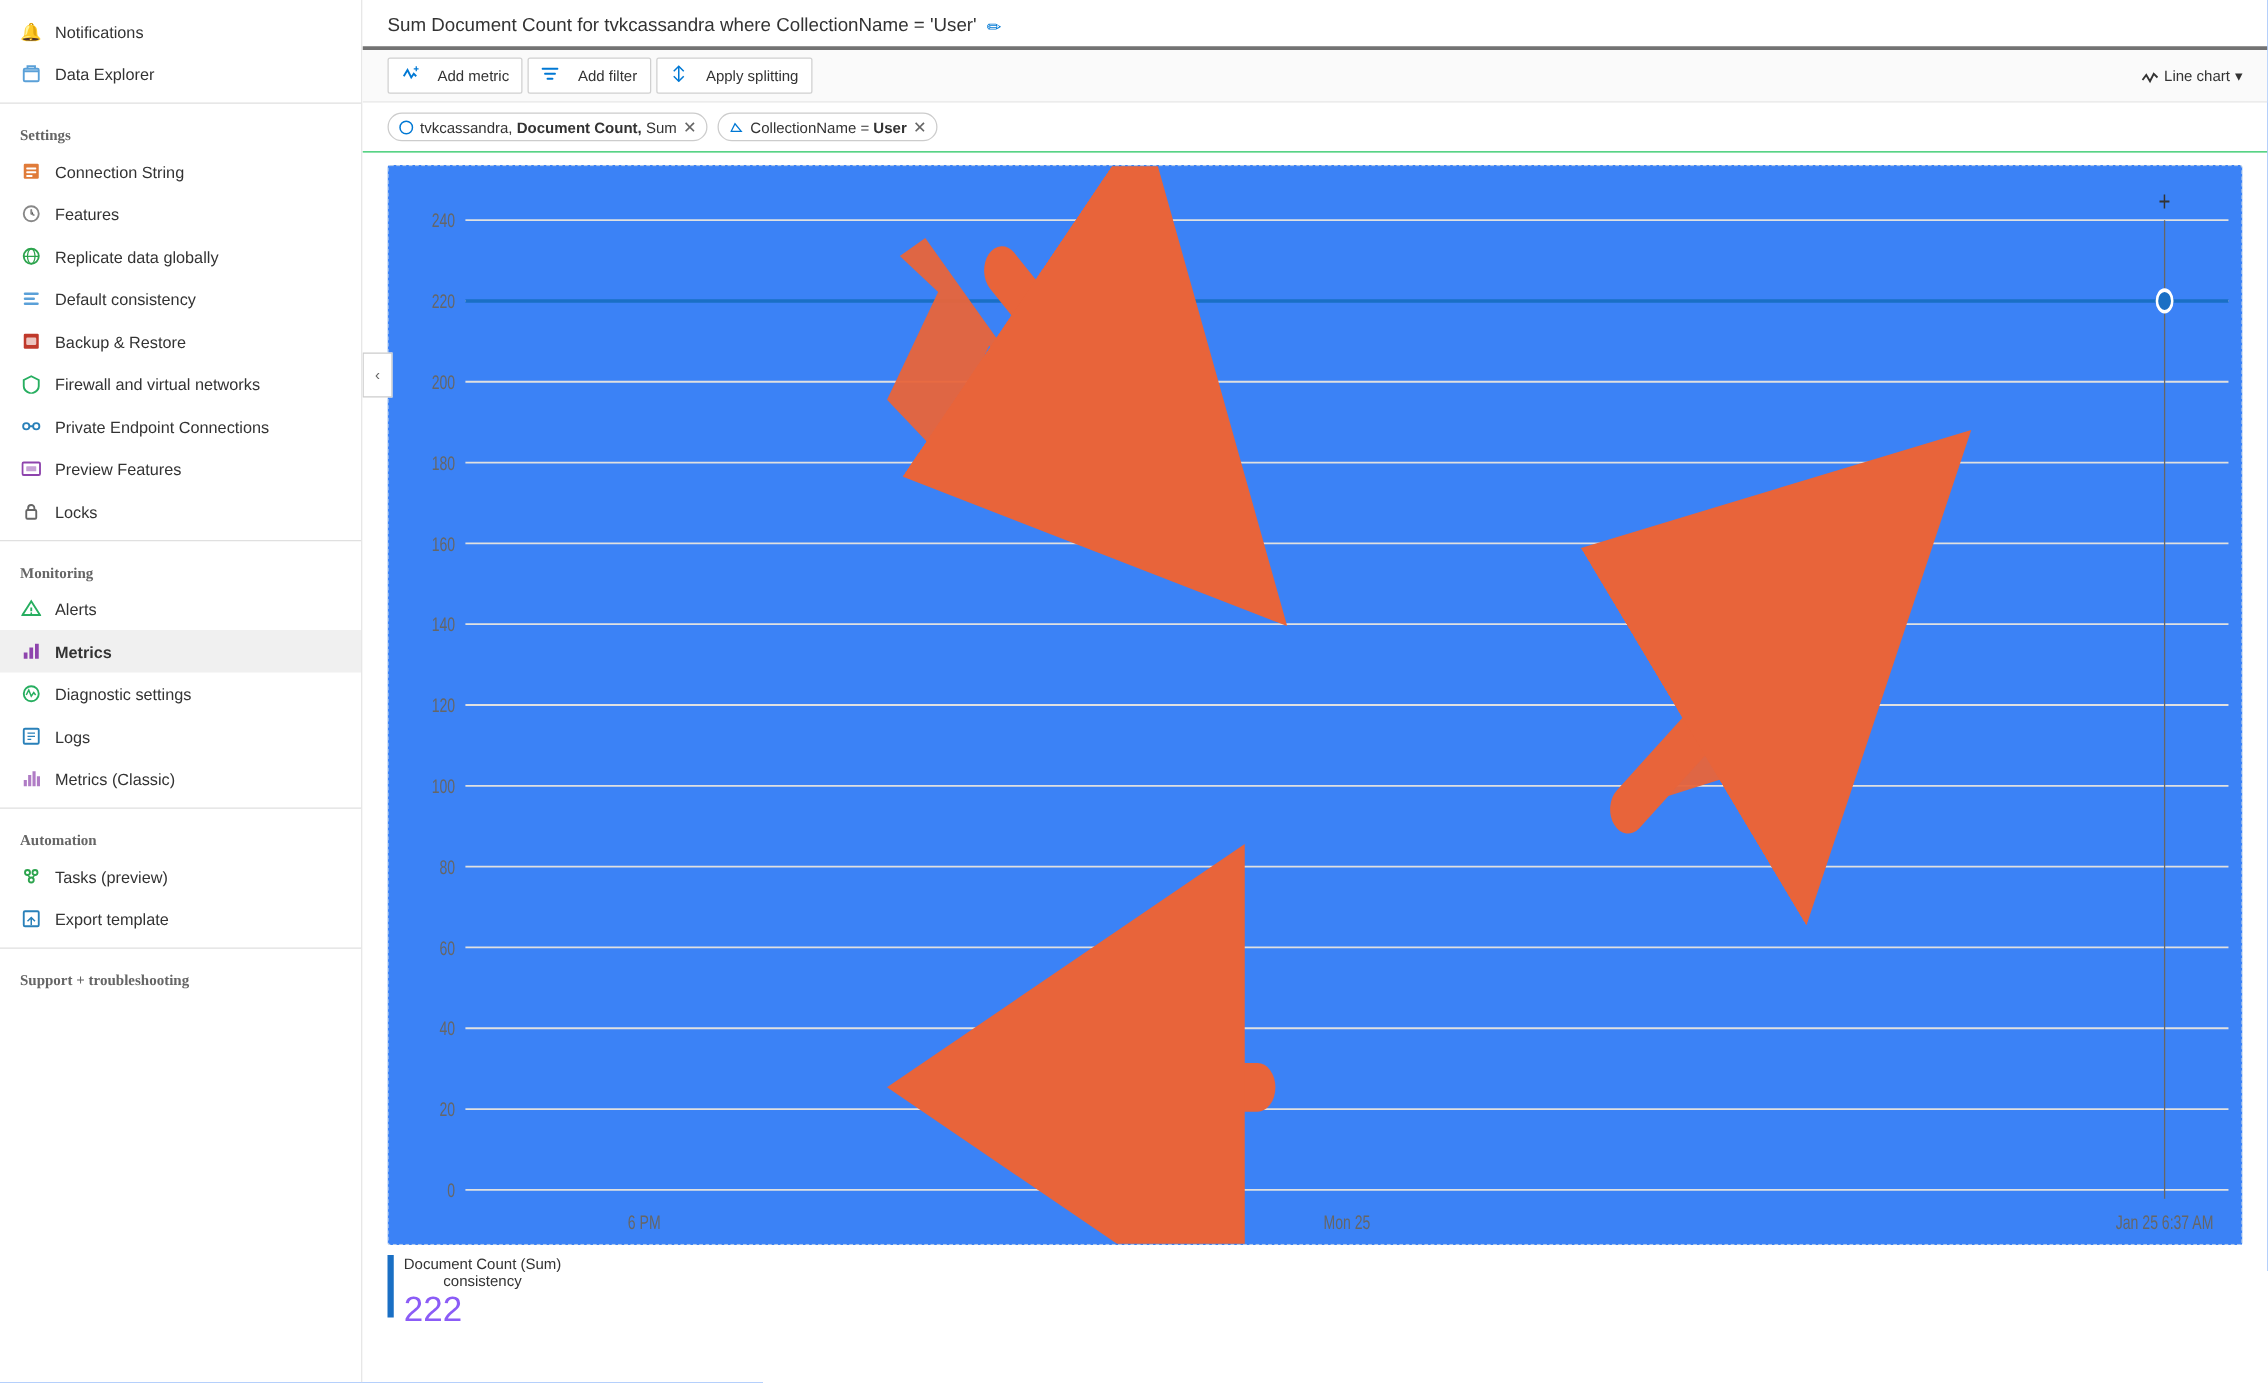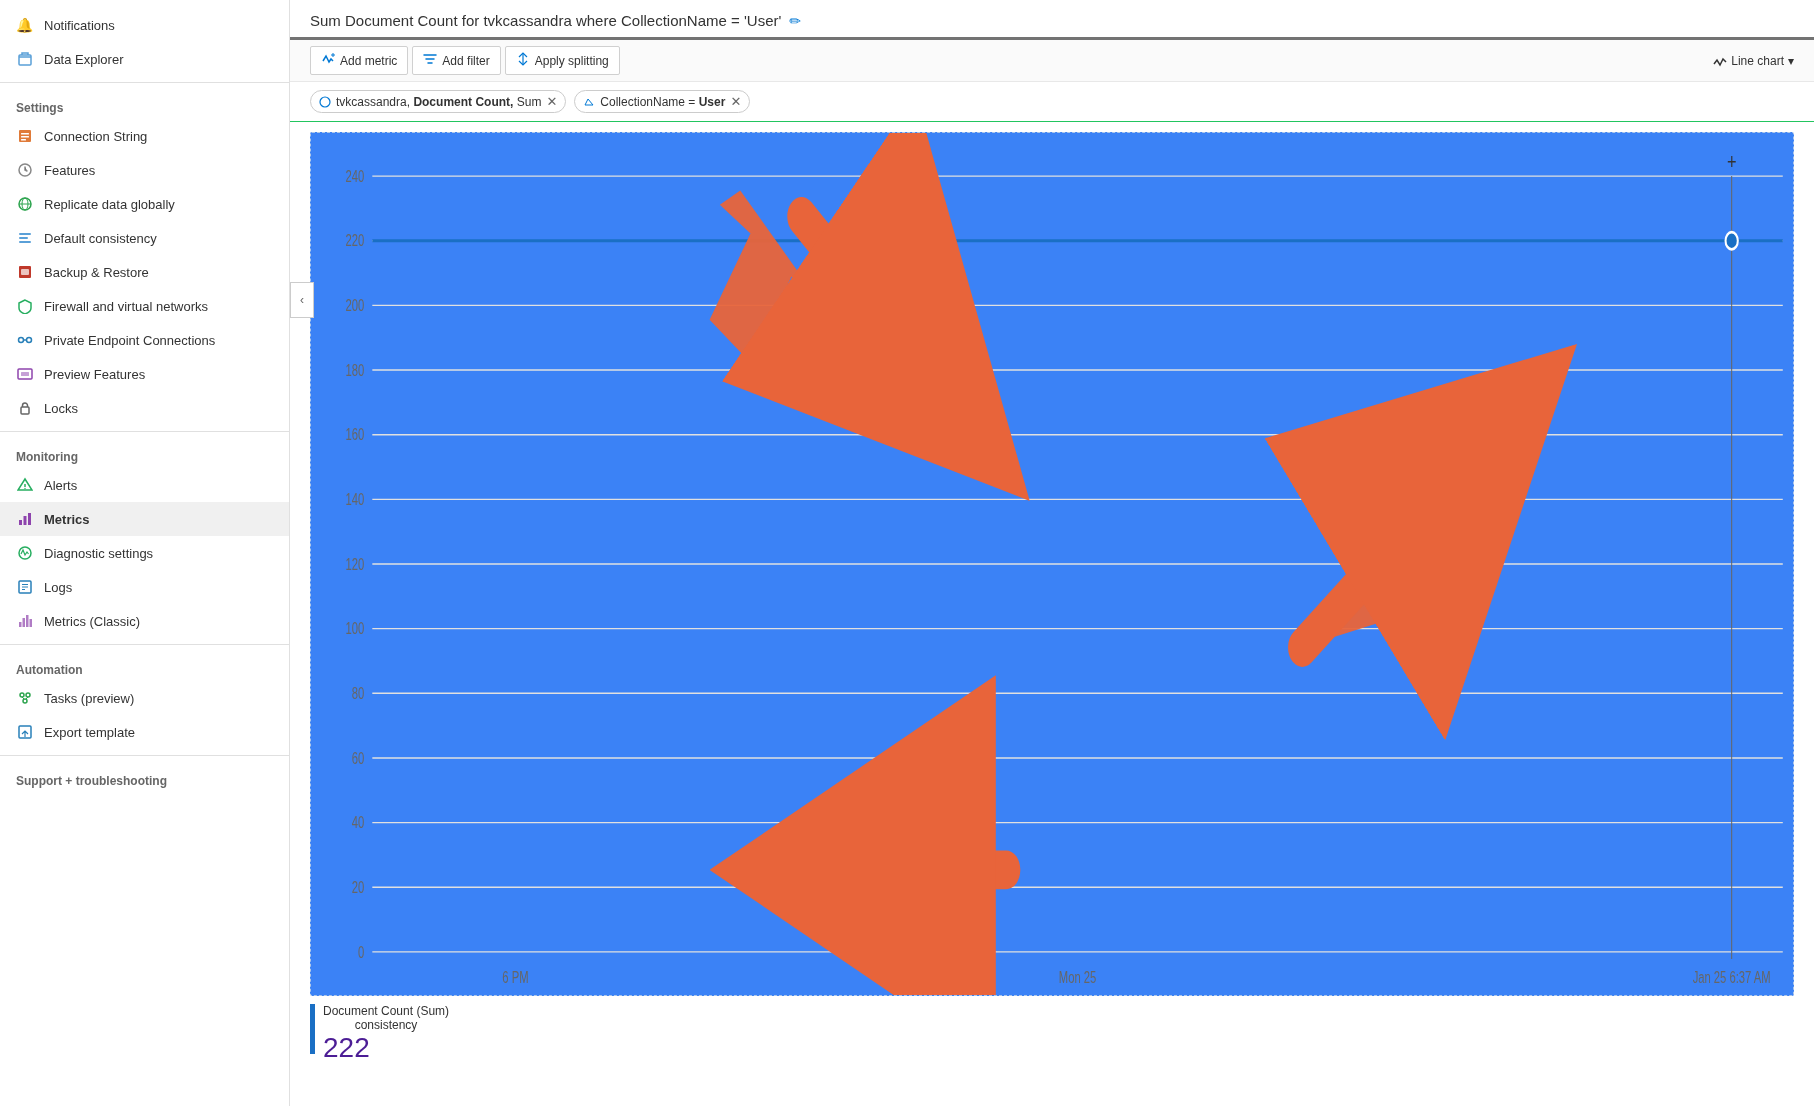--- a/index.html
+++ b/index.html
@@ -33,20 +33,21 @@
       font-size: 14px;
       flex-shrink: 0;
     }
     .sidebar-section-title {
       font-size: 12px;
       font-weight: 600;
       color: #666;
       padding: 12px 16px 4px 16px;
       text-transform: none;
       letter-spacing: 0;
+      font-family: Liberation Serif, serif;
     }
     .sidebar-divider {
       height: 1px;
       background: #e0e0e0;
       margin: 6px 0;
     }
 
     
     .main {
       flex: 1;
@@ -85,21 +86,21 @@
       border-bottom: 1px solid #e8e8e8;
       background: #fafafa;
     }
     .toolbar-left {
       display: flex;
       gap: 4px;
     }
     .toolbar-btn {
       display: flex;
       align-items: center;
-      gap: 5px;
+      gap: 15px;
       padding: 5px 10px;
       background: #fff;
       border: 1px solid #d0d0d0;
       border-radius: 2px;
       cursor: pointer;
       font-size: 12px;
       color: #333;
     }
     .toolbar-btn-icon { font-size: 13px; color: #0078d4; }
     .toolbar-right {
@@ -163,21 +164,21 @@
       align-items: flex-start;
       gap: 8px;
     }
     .legend-color-bar {
       width: 5px;
       height: 50px;
       background: #1a6fc4;
       flex-shrink: 0;
     }
     .legend-text { font-size: 12px; color: #333; text-align: center; }
-    .legend-value { font-size: 28px; font-weight: 300; color: #4c1d95; }
+    .legend-value { font-size: 28px; font-weight: 300; color: #8b5cf6; }
 
     
     .collapse-btn {
       position: absolute;
       left: -14px;
       top: 50%;
       transform: translateY(-50%);
       width: 24px;
       height: 36px;
       background: #fff;

